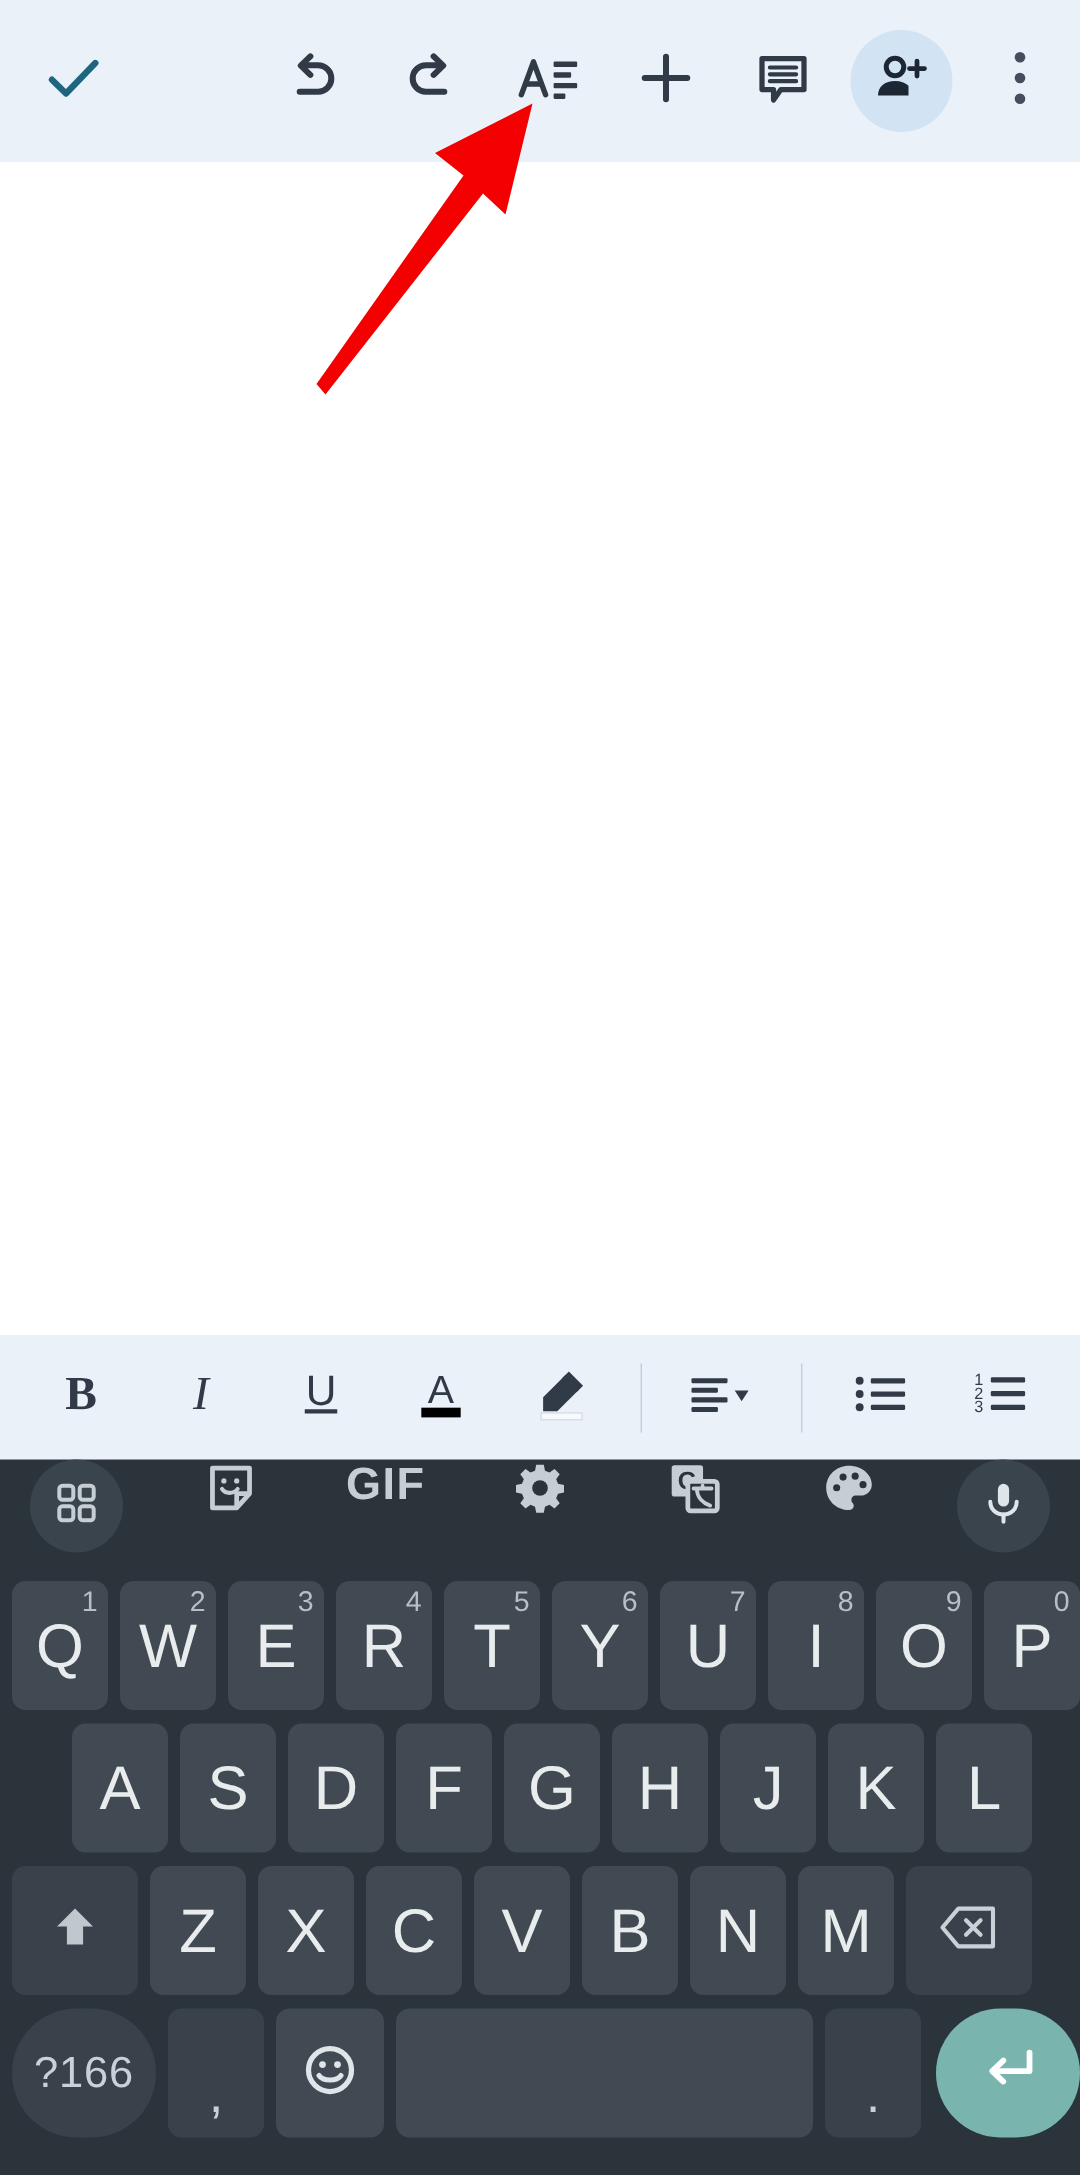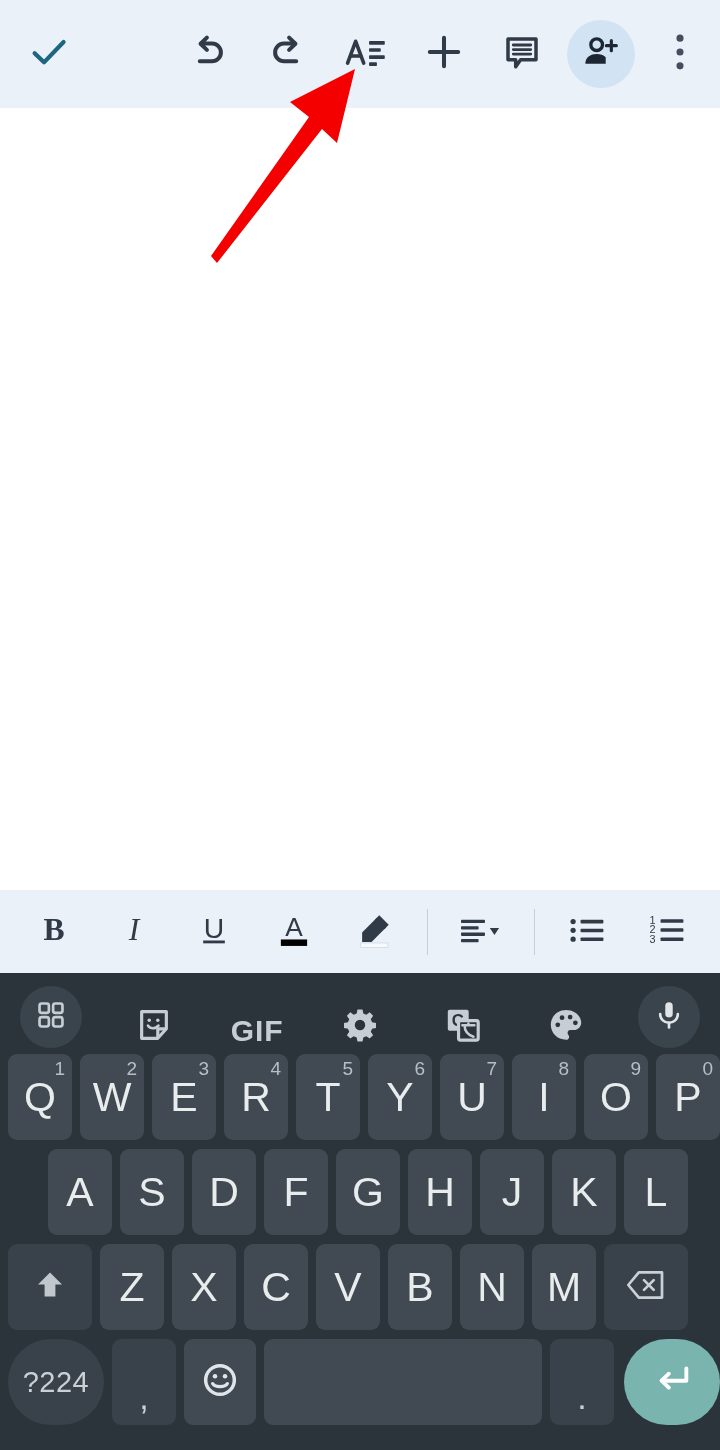--- a/index.html
+++ b/index.html
@@ -103,21 +103,21 @@
     position: absolute;
     left: 0; top: 0;
     width: 720px;
     height: 75px;
     display: flex;
     align-items: center;
   }
   #kb-toolbar .kb-tool {
     flex: 1 1 0;
     display: flex;
-    align-items: flex-end;
+    align-items: flex-start;
     justify-content: center;
     height: 75px;
     cursor: default;
   }
   .kb-tool-circle {
     width: 62px; height: 62px;
     border-radius: 50%;
     background: #3a444c;
     display: flex;
     align-items: center;
@@ -590,21 +590,21 @@
         <svg width="40" height="34" viewBox="0 0 28 22" fill="none">
           <path d="M9.0 2.2 H25.2 V19.8 H9.0 L1.6 11.0 Z" stroke="#c9d1d6" stroke-width="1.9" stroke-linejoin="round"></path>
           <path d="M12.6 7.6 L19.4 14.4 M19.4 7.6 L12.6 14.4" stroke="#c9d1d6" stroke-width="1.9" stroke-linecap="round"></path>
         </svg>
       </span>
     </div>
   </div>
 
   <div class="kb-row" id="kb-row-4">
     <div id="key-sym">
-      <span>?224</span>
+      <span>?166</span>
     </div>
     <div id="key-comma">
       <span>,</span>
     </div>
     <div id="key-emoji">
       <span>
         <svg width="40" height="40" viewBox="0 0 24 24" fill="none">
           <circle cx="12" cy="12" r="8.6" stroke="#dfe5e8" stroke-width="2.1"></circle>
           <circle cx="9.0" cy="9.8" r="1.35" fill="#dfe5e8"></circle>
           <circle cx="15.0" cy="9.8" r="1.35" fill="#dfe5e8"></circle>

